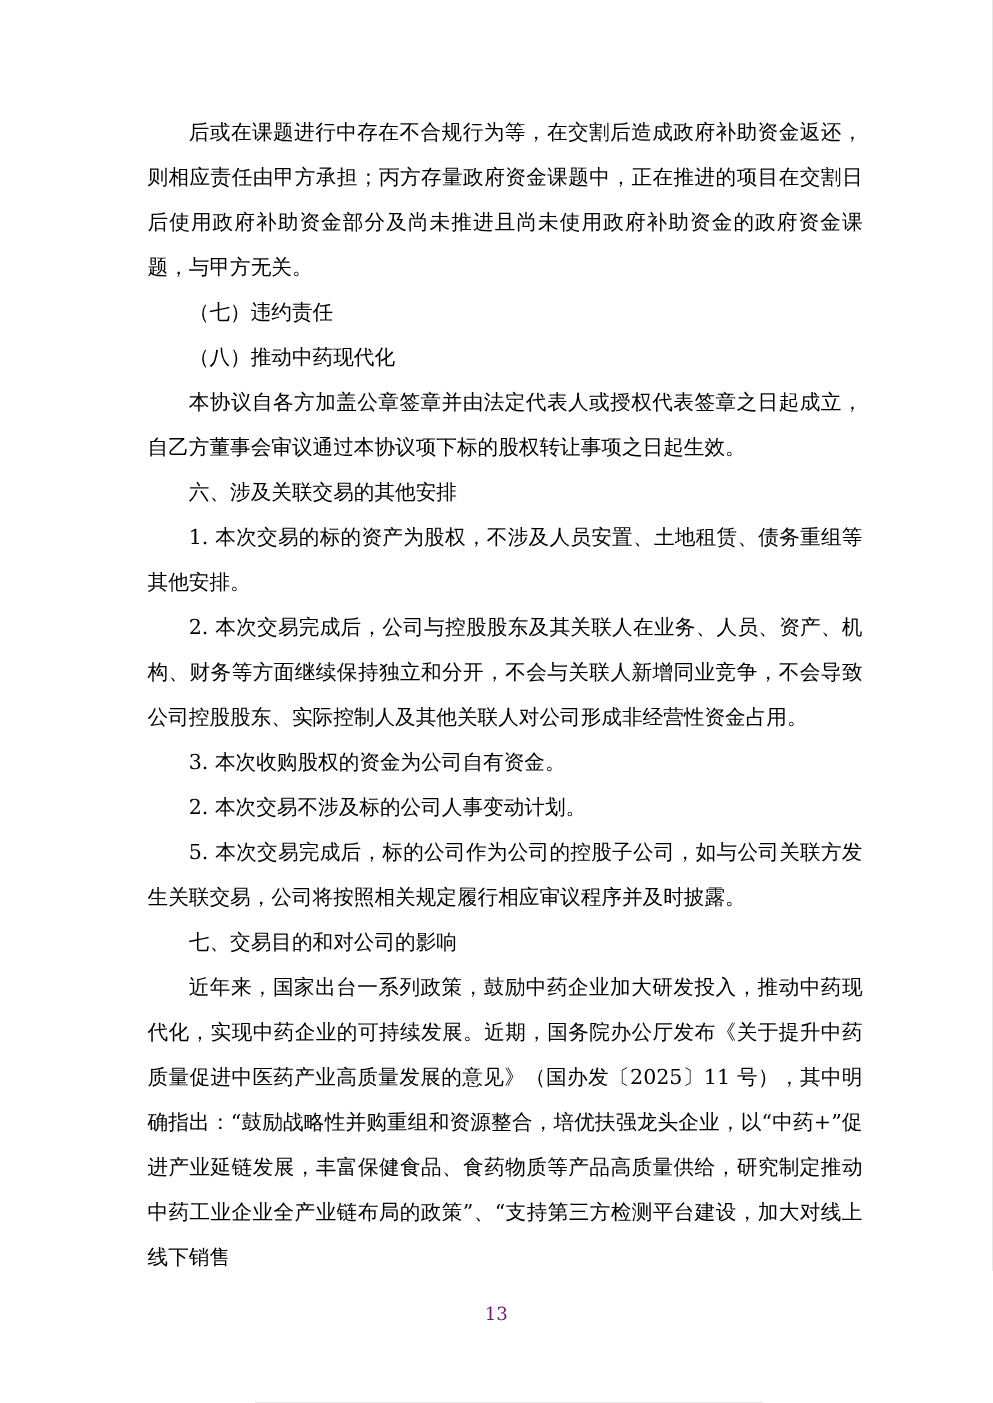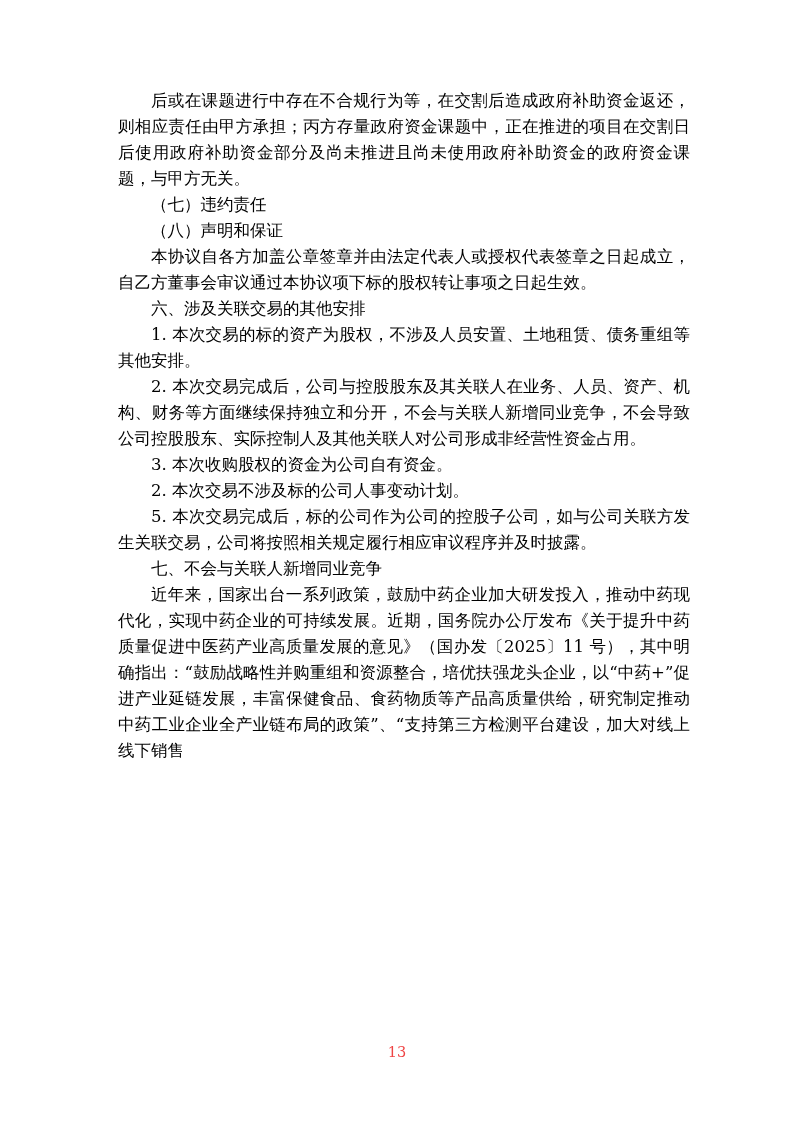--- a/index.html
+++ b/index.html
@@ -15,21 +15,21 @@
     height: 1122px;
     background: #ffffff;
     margin: 0 auto;
     position: relative;
     box-sizing: border-box;
     padding: 88px 104px 60px 118px;
     overflow: hidden;
   }
   .doc-body {
     font-size: 16.5px;
-    line-height: 26px;
+    line-height: 36px;
     color: #000000;
     text-align: justify;
     text-justify: inter-ideograph;
   }
   p {
     margin: 0;
     padding: 0;
   }
   .para {
     text-indent: 2em;
@@ -43,35 +43,35 @@
     text-indent: 2em;
   }
   .page-number {
     position: absolute;
     left: 0;
     right: 0;
     bottom: 62px;
     text-align: center;
     font-size: 14.5px;
     font-family: "DejaVu Serif", "Liberation Serif", serif;
-    color: #ef4444;
+    color: #701a75;
   }
 </style>
 </head>
 <body>
 
 <div class="page">
   <div class="doc-body">
     <p class="para">后或在课题进行中存在不合规行为等，在交割后造成政府补助资金返还，则相应责任由甲方承担；丙方存量政府资金课题中，正在推进的项目在交割日后使用政府补助资金部分及尚未推进且尚未使用政府补助资金的政府资金课题，与甲方无关。</p>
     <p class="heading">（七）违约责任</p>
-    <p class="heading">（八）声明和保证</p>
+    <p class="heading">（八）推动中药现代化</p>
     <p class="para">本协议自各方加盖公章签章并由法定代表人或授权代表签章之日起成立，自乙方董事会审议通过本协议项下标的股权转让事项之日起生效。</p>
     <p class="heading-main">六、涉及关联交易的其他安排</p>
     <p class="para">1. 本次交易的标的资产为股权，不涉及人员安置、土地租赁、债务重组等其他安排。</p>
     <p class="para">2. 本次交易完成后，公司与控股股东及其关联人在业务、人员、资产、机构、财务等方面继续保持独立和分开，不会与关联人新增同业竞争，不会导致公司控股股东、实际控制人及其他关联人对公司形成非经营性资金占用。</p>
     <p class="para">3. 本次收购股权的资金为公司自有资金。</p>
     <p class="para">2. 本次交易不涉及标的公司人事变动计划。</p>
     <p class="para">5. 本次交易完成后，标的公司作为公司的控股子公司，如与公司关联方发生关联交易，公司将按照相关规定履行相应审议程序并及时披露。</p>
-    <p class="heading-main">七、不会与关联人新增同业竞争</p>
+    <p class="heading-main">七、交易目的和对公司的影响</p>
     <p class="para">近年来，国家出台一系列政策，鼓励中药企业加大研发投入，推动中药现代化，实现中药企业的可持续发展。近期，国务院办公厅发布《关于提升中药质量促进中医药产业高质量发展的意见》（国办发〔2025〕11 号），其中明确指出：“鼓励战略性并购重组和资源整合，培优扶强龙头企业，以“中药+”促进产业延链发展，丰富保健食品、食药物质等产品高质量供给，研究制定推动中药工业企业全产业链布局的政策”、“支持第三方检测平台建设，加大对线上线下销售</p>
   </div>
   <div class="page-number">13</div>
 </div>
 
 </body></html>

